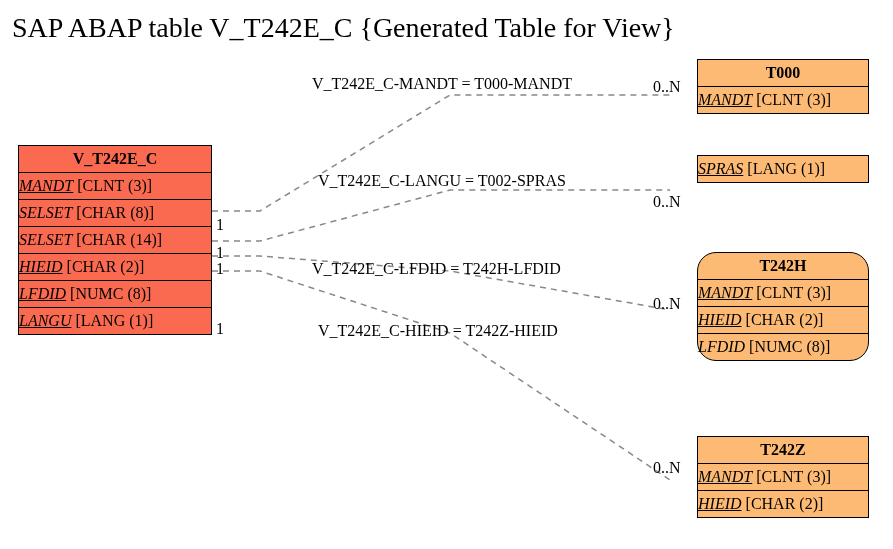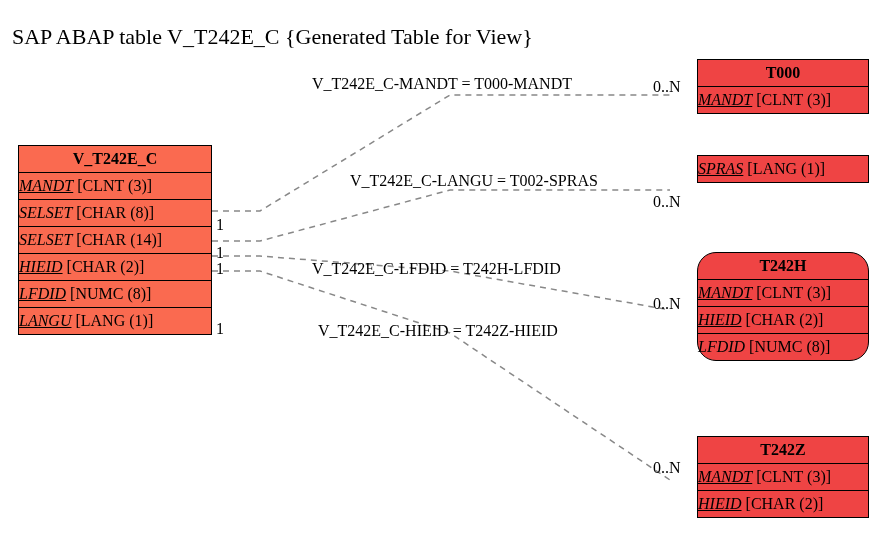--- a/index.html
+++ b/index.html
@@ -8,22 +8,22 @@
     width: 893px;
     height: 549px;
     font-family: "Times New Roman", Times, serif;
     background: #fff;
     position: relative;
     color: #000;
   }
   .title {
     position: absolute;
     left: 12px;
-    top: 24px;
-    font-size: 22px;
+    top: 12px;
+    font-size: 28px;
   }
   .table-box {
     position: absolute;
     border: 1px solid #000;
     font-size: 16px;
   }
   .table-header {
     font-weight: bold;
     text-align: center;
     padding: 4px 10px;
@@ -32,21 +32,21 @@
   .table-row {
     padding: 4px 0;
     border-bottom: 1px solid #000;
   }
   .table-row:last-child{
     border-bottom: none;
   }
   .fld { font-style: italic; }
   .key { text-decoration: underline; font-style: italic; }
   .main-table { background: #FA6A50; }
-  .ref-table  { background: #ef4444; }
+  .ref-table  { background: #fdba74; }
 
   .rel-label {
     position: absolute;
     font-size: 16px;
     white-space: nowrap;
   }
   .card {
     position: absolute;
     font-size: 16px;
   }
@@ -97,21 +97,21 @@
   <div class="table-row"><span class="fld">LFDID</span> <span>[NUMC (8)]</span></div>
 </div>
 
 <div class="table-box ref-table" style="left:697px; top:436px; width:170px;">
   <div class="table-header">T242Z</div>
   <div class="table-row"><span class="key">MANDT</span> <span>[CLNT (3)]</span></div>
   <div class="table-row"><span class="key">HIEID</span> <span>[CHAR (2)]</span></div>
 </div>
 
 <div class="rel-label" style="left:312px; top:75px;">V_T242E_C-MANDT = T000-MANDT</div>
-<div class="rel-label" style="left:318px; top:172px;margin-left:32px;">V_T242E_C-LANGU = T002-SPRAS</div>
+<div class="rel-label" style="left:318px; top:172px;">V_T242E_C-LANGU = T002-SPRAS</div>
 <div class="rel-label" style="left:312px; top:260px;">V_T242E_C-LFDID = T242H-LFDID</div>
 <div class="rel-label" style="left:318px; top:322px;">V_T242E_C-HIEID = T242Z-HIEID</div>
 
 <div class="card" style="left:216px; top:216px;">1</div>
 <div class="card" style="left:216px; top:244px;">1</div>
 <div class="card" style="left:216px; top:260px;">1</div>
 <div class="card" style="left:216px; top:320px;">1</div>
 
 <div class="card" style="left:653px; top:78px;">0..N</div>
 <div class="card" style="left:653px; top:193px;">0..N</div>

